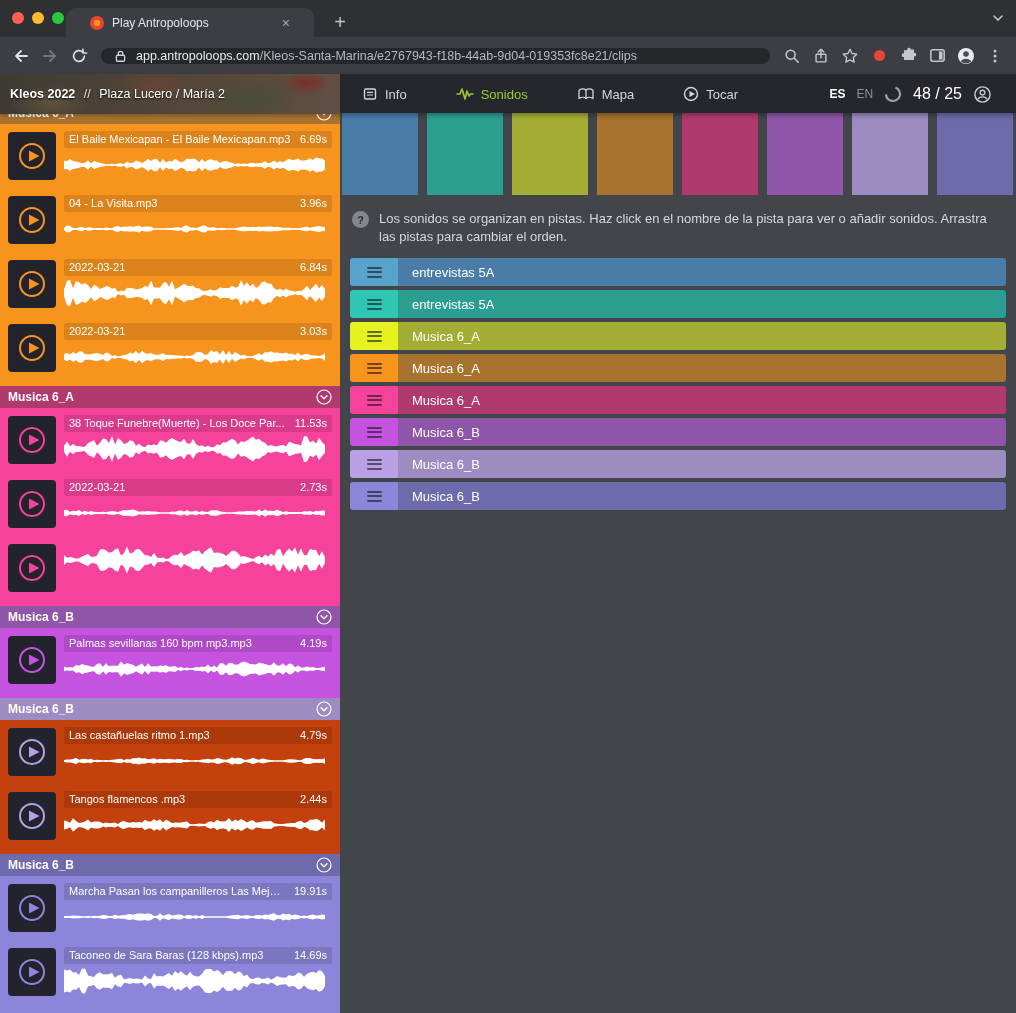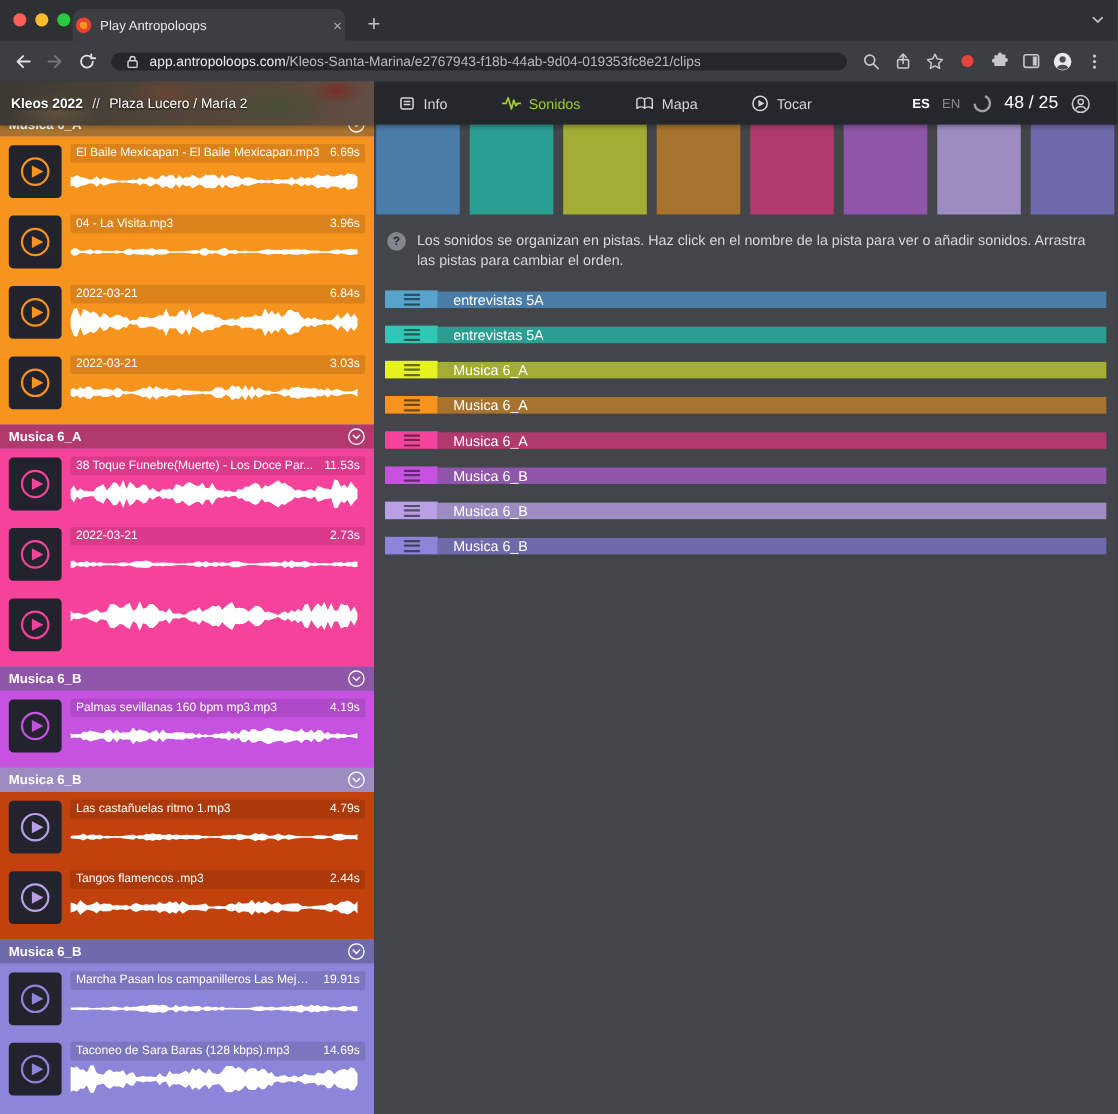--- a/index.html
+++ b/index.html
@@ -8,21 +8,21 @@
     background:#42454A;
     font-family:"Liberation Sans", sans-serif;
     -webkit-font-smoothing:antialiased;
   }
   
   .tabstrip{position:absolute;top:0;left:0;right:0;height:37px;background:#2f3034;}
   .traffic{position:absolute;left:12px;top:12px;display:flex;gap:8px;}
   .light{width:12px;height:12px;border-radius:50%;}
   .browser-tab{
     position:absolute;left:66px;top:8px;width:248px;height:29px;background:#3d3e43;
-    border-radius:10px 10px 0 0;display:flex;align-items:center;padding:0 3px;gap:8px;box-sizing:border-box;
+    border-radius:10px 10px 0 0;display:flex;align-items:center;padding:0 24px;gap:8px;box-sizing:border-box;
   }
   .favicon{width:14px;height:14px;border-radius:50%;background:radial-gradient(circle at 50% 50%, #f7941e 0 34%, #e8452c 35% 100%);flex:none;}
   .tab-title{font-size:12px;color:#e4e6e9;flex:1;white-space:nowrap;overflow:hidden;}
   .tab-close{color:#a7abb0;font-size:14px;line-height:1;cursor:pointer;}
   .newtab{position:absolute;left:328px;top:8px;color:#c0c3c7;font-size:20px;line-height:28px;width:24px;text-align:center;cursor:pointer;}
   .strip-chevron{position:absolute;right:10px;top:10px;cursor:pointer;}
 
   .toolbar{position:absolute;top:37px;left:0;right:0;height:38px;background:#3d3e43;display:flex;align-items:center;padding:0 10px;gap:7px;box-sizing:border-box;border-bottom:1px solid #2b2c30;}
   .tool-icon{width:22px;height:22px;display:flex;align-items:center;justify-content:center;flex:none;cursor:pointer;}
   .omnibox{flex:1;height:16px;background:#26272b;border-radius:14px;display:flex;align-items:center;padding:0 12px;gap:8px;min-width:0;margin:0 4px;cursor:text;}
@@ -76,21 +76,21 @@
   .clip-wave{margin-top:2px;display:block;}
 
   
   .main-panel{position:absolute;top:113px;left:340px;right:0;bottom:0;background:#42454A;overflow:hidden;}
   .swatch-strip{display:flex;gap:9px;padding-left:2px;height:82px;}
   .swatch{width:76px;height:82px;cursor:pointer;}
   .help{display:flex;margin:15px 12px 0 12px;gap:10px;}
   .help-q{width:17px;height:17px;border-radius:50%;background:#83868c;color:#292a2e;font-size:11px;font-weight:bold;display:flex;align-items:center;justify-content:center;flex:none;margin-top:1px;}
   .help-text{font-size:13px;color:#d6d8da;line-height:1.4;max-width:614px;}
   .track-list{margin:12px 10px 0 10px;}
-  .track-row{display:flex;height:28px;margin-bottom:4px;border-radius:3px;overflow:hidden;cursor:pointer;align-items:center;}
+  .track-row{display:flex;height:28px;margin-bottom:4px;border-radius:3px;overflow:hidden;cursor:pointer;}
   .track-tab{width:48px;display:flex;align-items:center;justify-content:center;flex:none;cursor:grab;}
   .hamb span{display:block;width:15px;height:2px;background:rgba(20,20,25,.6);margin:2.5px 0;border-radius:1px;}
   .track-bar{flex:1;display:flex;align-items:center;padding-left:14px;min-width:0;}
   .track-name{color:#fff;font-size:13px;white-space:nowrap;overflow:hidden;}
 </style>
 </head>
 <body>
 
 <div class="tabstrip">
   <div class="traffic">

